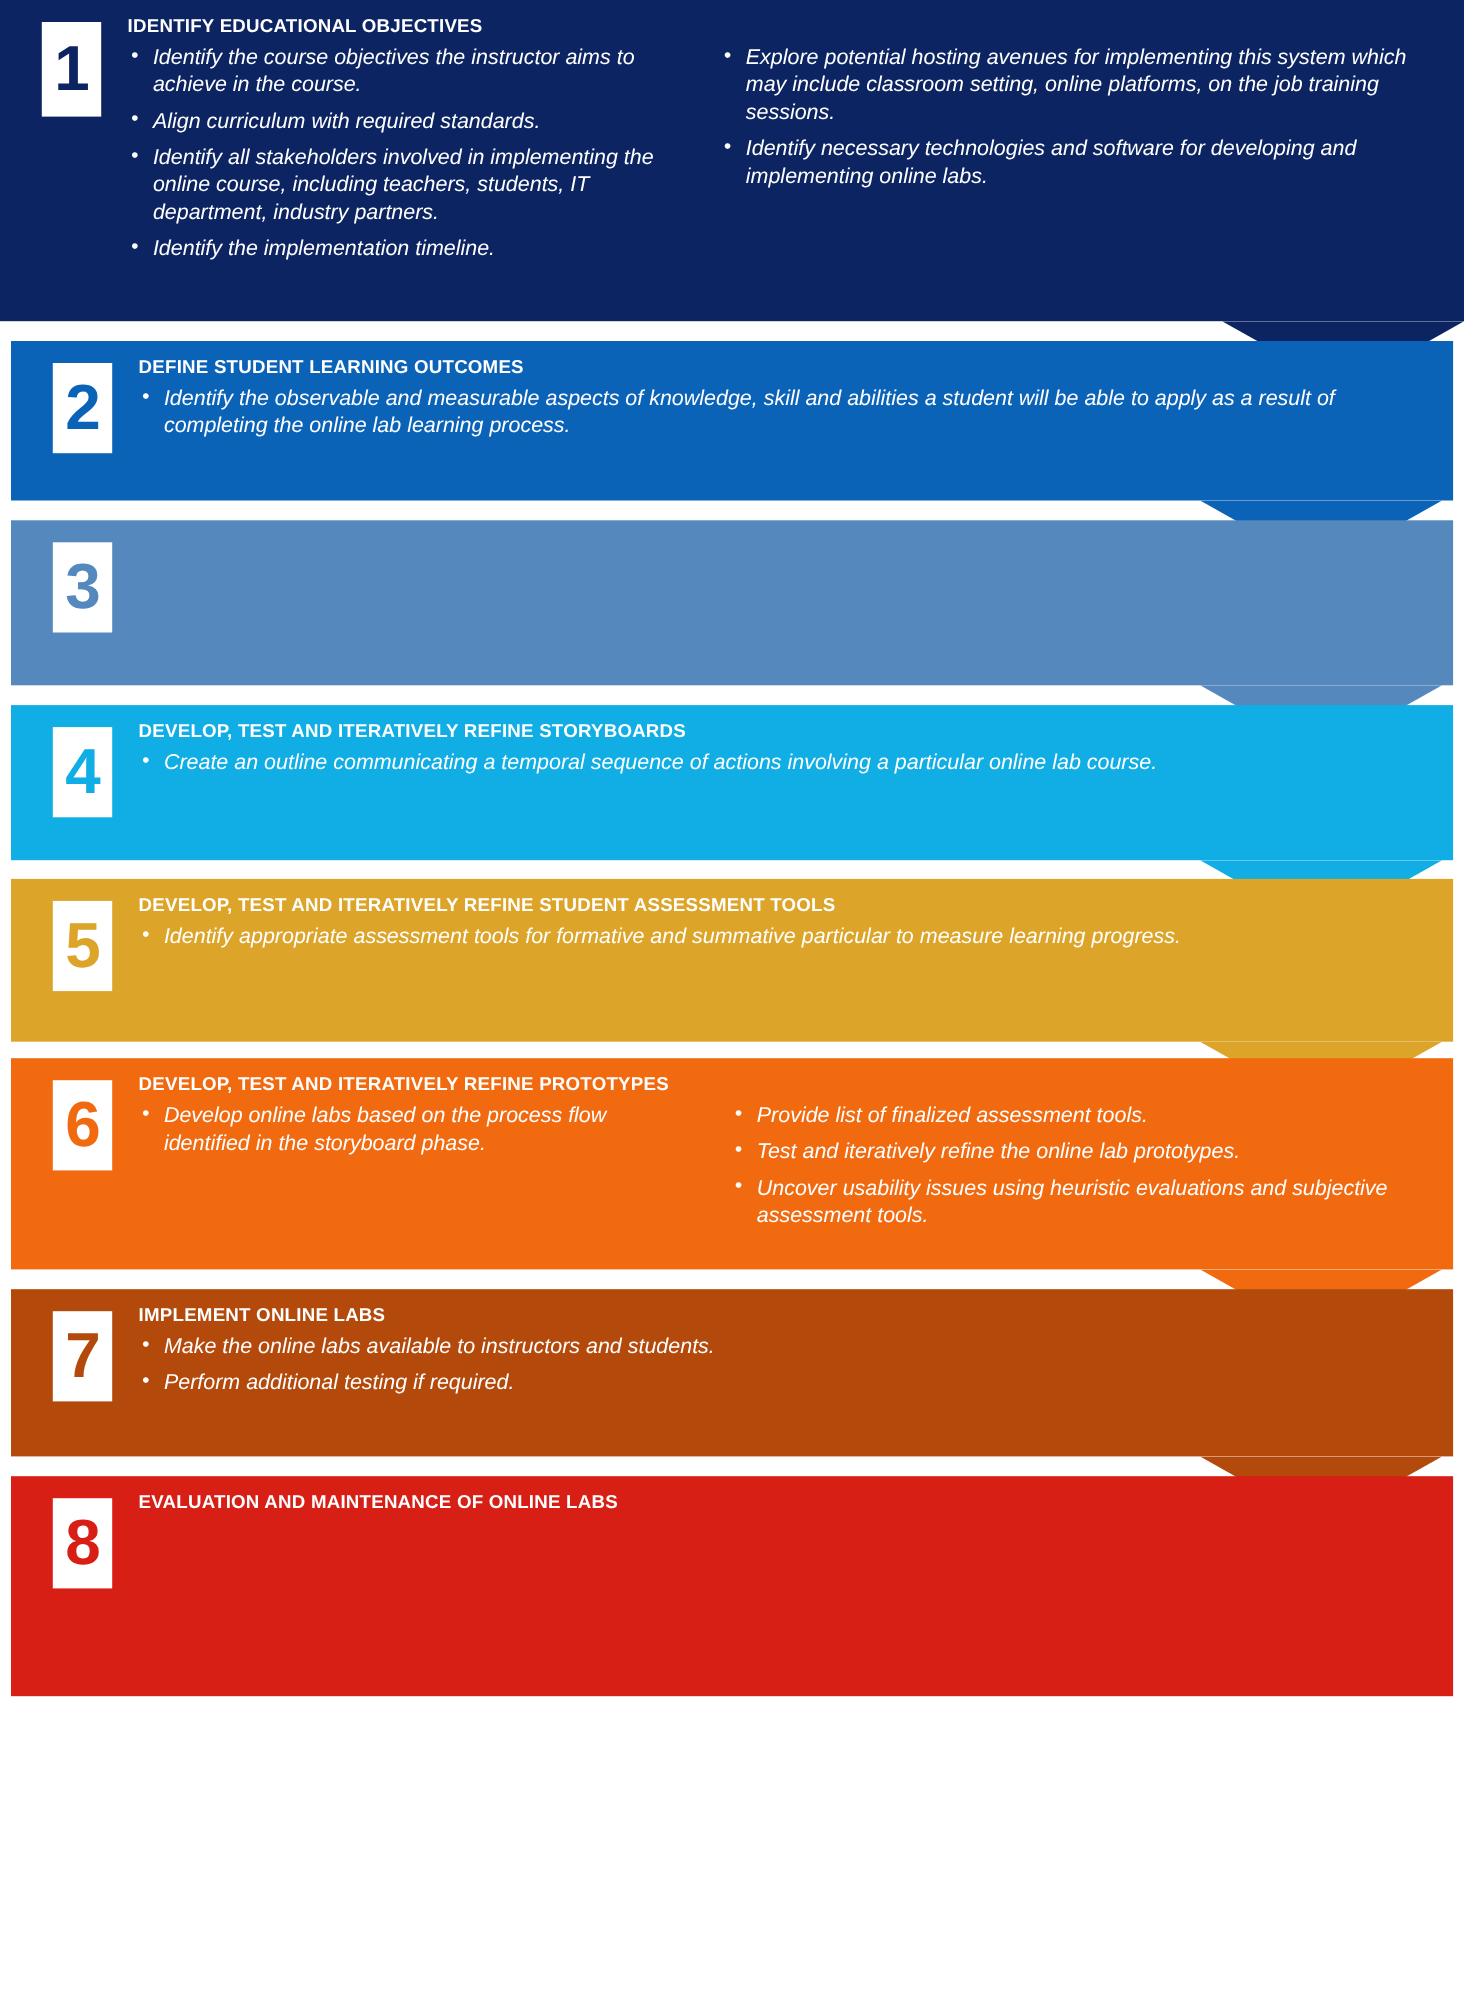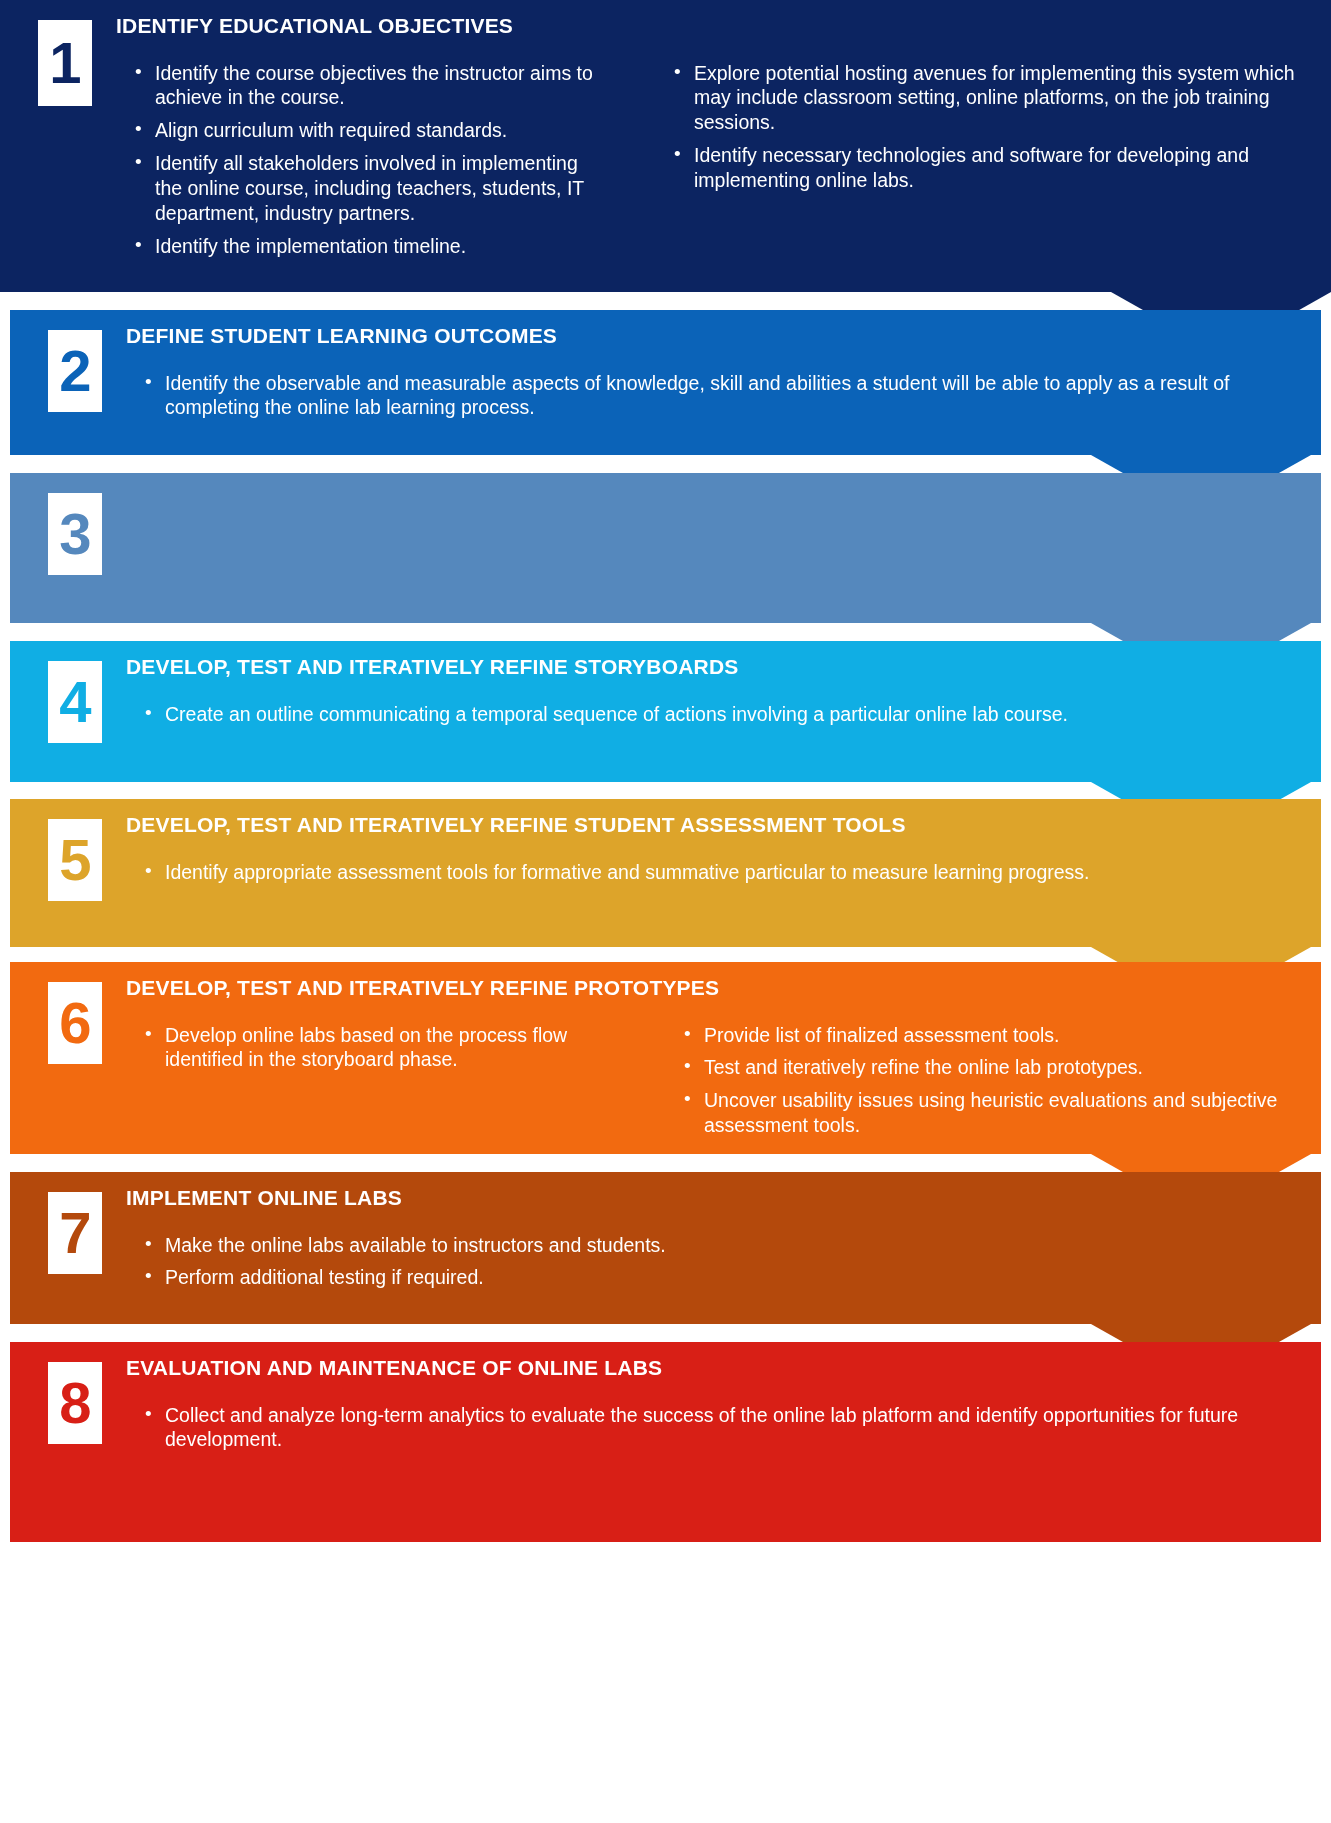--- a/index.html
+++ b/index.html
@@ -57,31 +57,31 @@
     letter-spacing:-1px;
     font-family:"Liberation Sans","DejaVu Sans",sans-serif;
   }
   .content{
     flex:1 1 auto;
     padding-left:24px;
     padding-right:20px;
     min-width:0;
   }
   .step-title{
-    font-size:21px;
+    font-size:17px;
     font-weight:bold;
     letter-spacing:0.2px;
     line-height:1.12;
     margin:0 0 7px 0;
     color:#ffffff;
     white-space:nowrap;
   }
   .bullets{
     list-style:none;
-    margin:16px;padding:0;
+    margin:0;padding:0;font-style:italic;
   }
   .bullets li{
     position:relative;
     padding-left:23px;
     margin-bottom:8px;
     font-size:19.5px;
     line-height:1.28;
     color:#ffffff;
   }
   .bullets li:before{
@@ -258,20 +258,19 @@
     </div>
     <div class="step" style="left: 10px; right: 10px; top: 1342px; height: 200px;">
       <div class="step-body" style="background: rgb(216, 31, 22);"></div>
       <div class="step-inner">
         <div class="num-badge" style="color: rgb(216, 31, 22); height: 82px;">8</div>
         <div class="content">
           <div class="step-title">EVALUATION AND MAINTENANCE OF ONLINE LABS</div>
           <div class="cols">
             <div class="col">
               <ul class="bullets">
-                <li>Collect and analyze long-term analytics to evaluate the success of the online lab platform and identify opportunities for future development.</li>
               </ul>
             </div>
           </div>
         </div>
       </div>
     </div>
   </div>
 
 </body></html>

